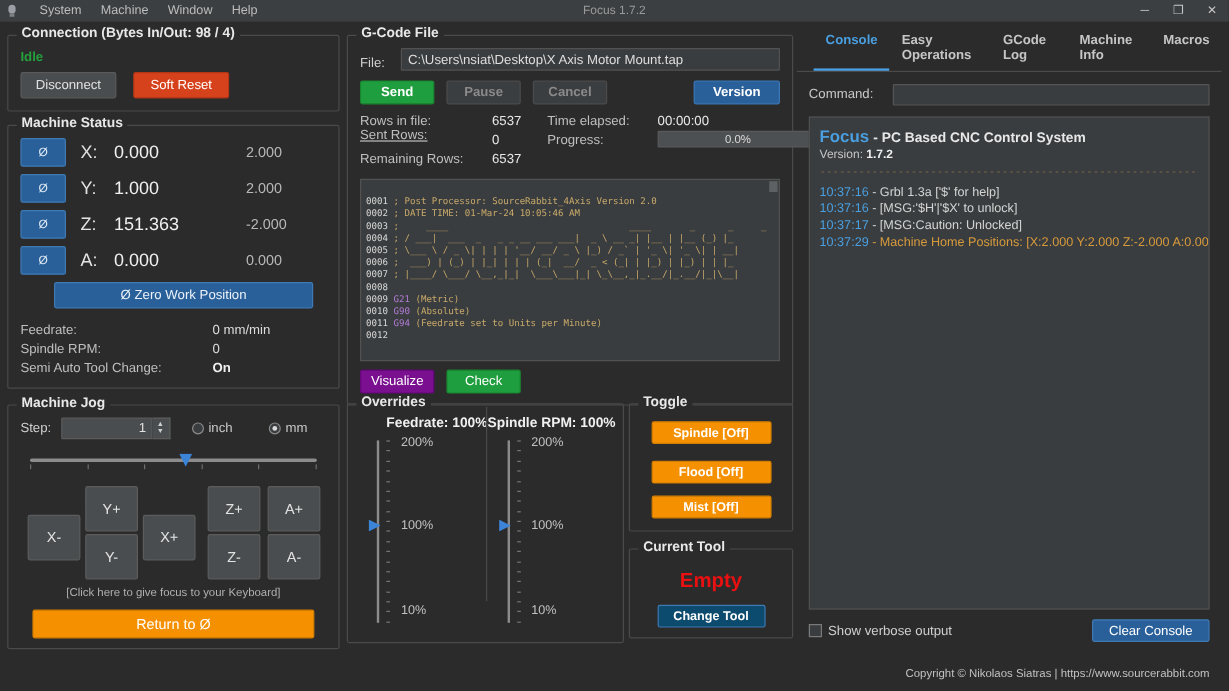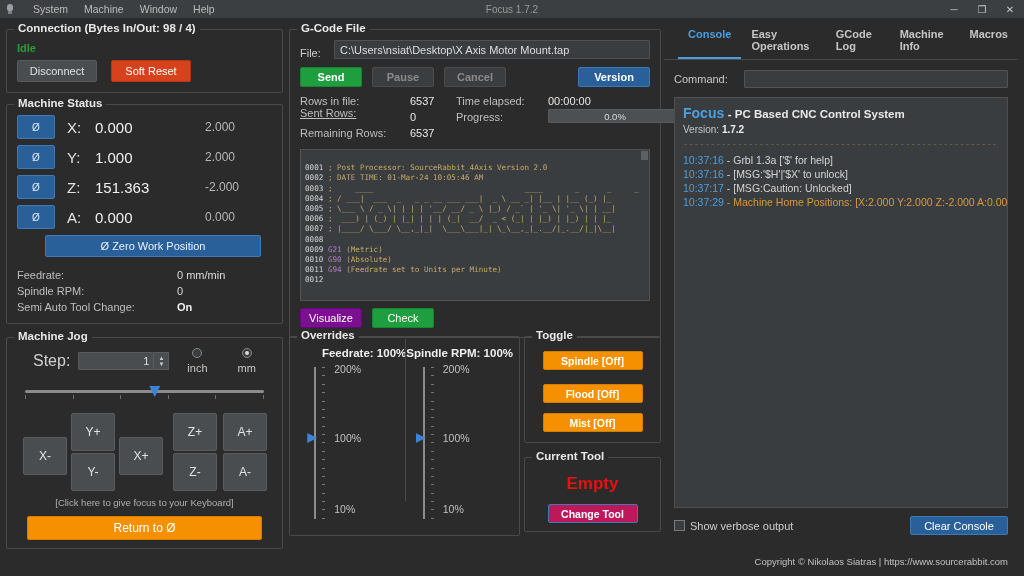--- a/index.html
+++ b/index.html
@@ -87,33 +87,33 @@
     display: flex; align-items: center; justify-content: center;
     font-size: 11px; border-radius: 2px; cursor: default;
   }
   .kv-row { display: flex; margin-top: 4px; font-size: 11px; }
   .kv-row .k { width: 160px; color: #bfbfbf; }
   .kv-row .v { color: #dcdcdc; }
   .kv-row .v.bold { font-weight: bold; color: #f0f0f0; }
 
   
   .jog-top { display: flex; align-items: center; gap: 8px; }
-  .jog-label { font-size: 16px; color: #d0d0d0; margin-left: 16px; }
+  .jog-label { font-size: 11px; color: #d0d0d0; }
   .step-input {
     width: 76px; height: 18px; background: #4a4d4f; border: 1px solid #5b5b5b;
     color: #e0e0e0; font-size: 11px; text-align: right; padding-right: 4px;
     display: flex; align-items: center; justify-content: flex-end; border-radius: 1px;
   }
   .spinner {
     width: 15px; height: 18px; background: #4a4d4f; border: 1px solid #5b5b5b;
     border-left: none; display: flex; flex-direction: column;
     align-items: center; justify-content: center; font-size: 6px; color: #cfcfcf;
     line-height: 6px; cursor: default;
   }
-  .radio-wrap { display: flex; align-items: center; gap: 4px; cursor: default; flex-direction: column; }
+  .radio-wrap { display: flex; align-items: center; gap: 4px; cursor: default; }
   .radio {
     width: 10px; height: 10px; border-radius: 50%; border: 1px solid #8a8a8a;
     background: #3a3d3f; position: relative;
   }
   .radio.on::after {
     content: ""; position: absolute; left: 2px; top: 2px; width: 4px; height: 4px;
     border-radius: 50%; background: #d9d9d9;
   }
   .radio-label { font-size: 11px; color: #c9c9c9; }
 
@@ -202,21 +202,21 @@
 
   
   .tg-wrap { position: absolute; left: 524px; top: 318px; width: 137px; }
   .tg-btn {
     width: 100px; margin: 0 auto 10px auto; height: 19px; background: #f59100;
     border: 1px solid #d37e00; color: #fff; font-weight: bold; font-size: 10.5px;
     display: flex; align-items: center; justify-content: center; border-radius: 2px; cursor: default;
   }
   .tool-empty { text-align: center; font-size: 17px; font-weight: bold; color: #e81010; margin: 10px 0 10px 0; }
   .change-tool {
-    width: 90px; margin: 0 auto; height: 19px; background: #be185d; border: 1px solid #3f7ab5;
+    width: 90px; margin: 0 auto; height: 19px; background: #0c4a6e; border: 1px solid #3f7ab5;
     color: #fff; font-size: 10.5px; font-weight: bold; display: flex; align-items: center;
     justify-content: center; border-radius: 2px; cursor: default;
   }
 
   
   .tabs { display: flex; border-bottom: 1px solid #4a4a4a; padding-left: 14px; margin-top: 4px; }
   .tab {
     padding: 6px 10px 5px 10px; font-size: 11px; color: #c6c6c6; cursor: default;
     border-bottom: 2px solid transparent; font-weight: bold;
   }

